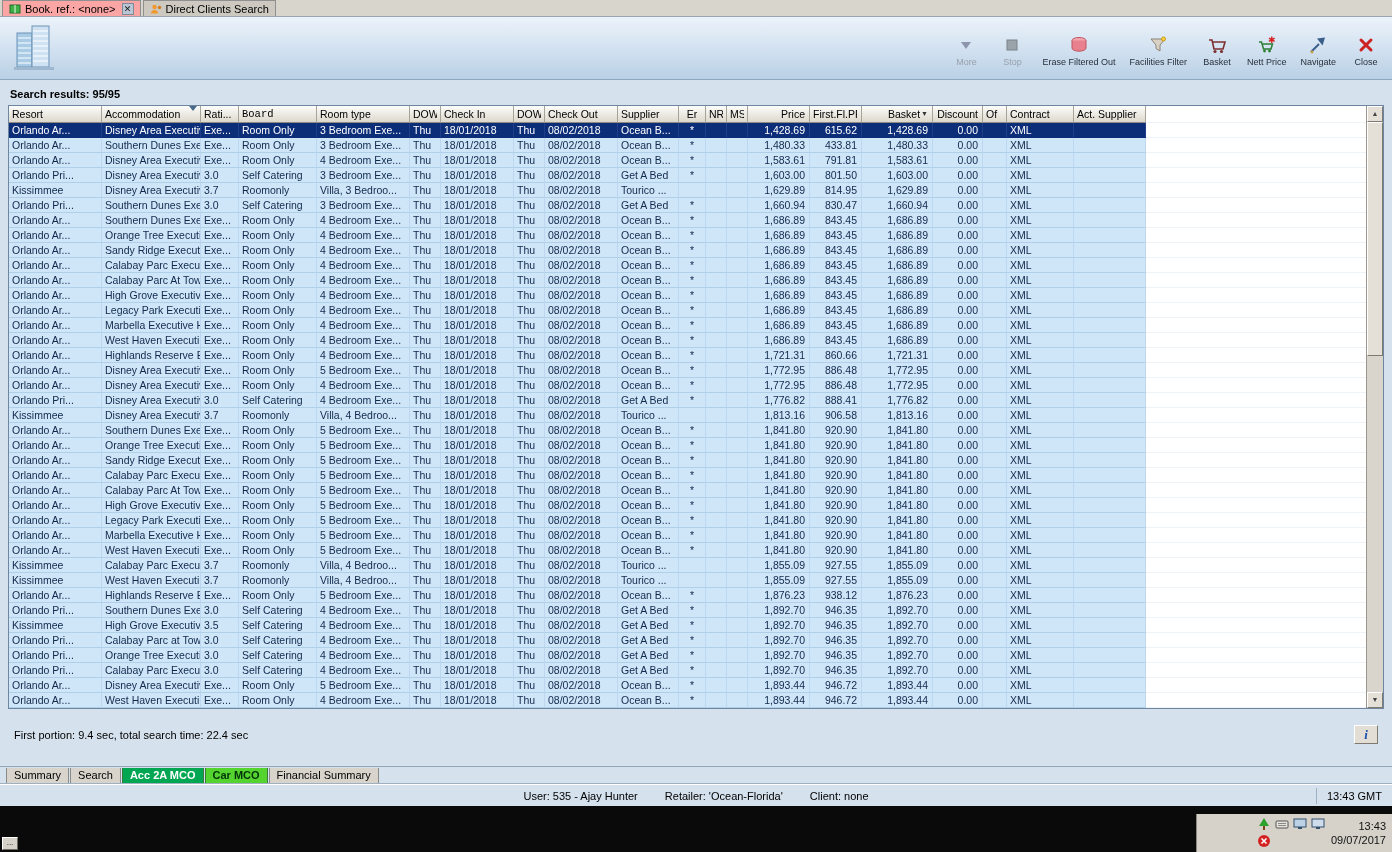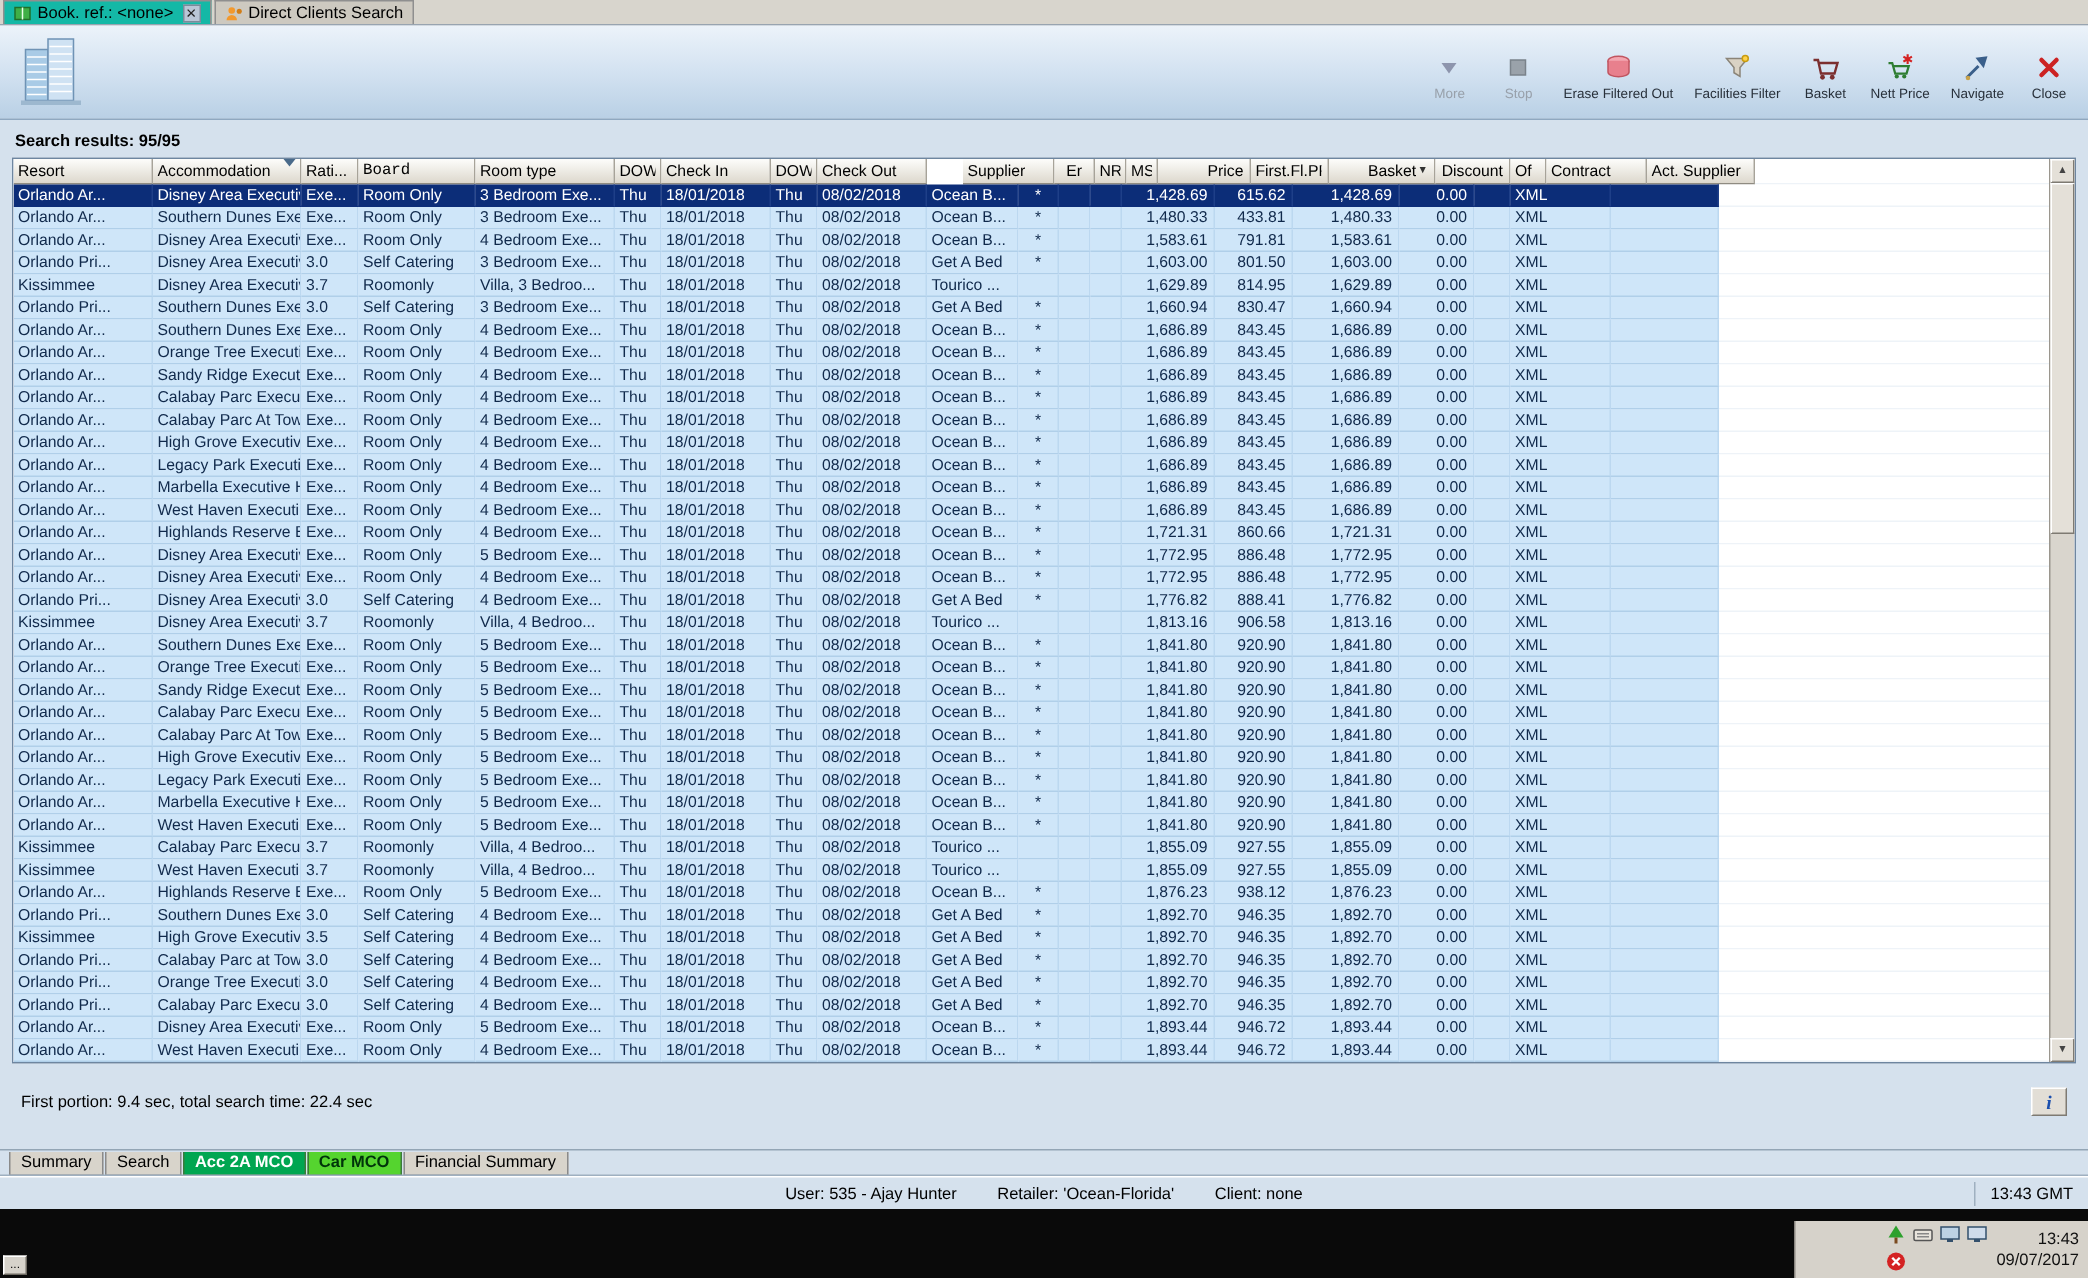--- a/index.html
+++ b/index.html
@@ -4,21 +4,21 @@
 <style>
   *{margin:0;padding:0;box-sizing:border-box}
   html,body{width:1392px;height:852px;overflow:hidden}
   body{font-family:"Liberation Sans","DejaVu Sans",sans-serif;font-size:11px;background:#000;color:#000}
   .screen{position:relative;width:1392px;height:852px;background:#0a0a0a}
   .app{position:absolute;left:0;top:0;width:1392px;height:806px;background:#d5e1ed;display:flex;flex-direction:column;overflow:hidden}
 
   
   .tabbar{height:17px;background:#d8d5cd;display:flex;align-items:flex-end;gap:2px;padding-left:2px;border-bottom:1px solid #98a4b0;flex:none}
   .wtab{display:flex;align-items:center;gap:4px;height:16px;padding:0 6px;background:#cdc9c0;border:1px solid #8f8f8f;border-bottom:none;font-size:11px;white-space:nowrap;cursor:default}
-  .wtab.active{background:#14b8a6}
+  .wtab.active{background:#fca5a5}
   .tabclose{display:inline-block;width:12px;height:12px;line-height:11px;text-align:center;font-size:9px;color:#222;background:#b9c6d6;border:1px solid #7c8a9a;margin-left:2px}
   .tabicon svg{display:block}
 
   
   .header{height:63px;flex:none;background:linear-gradient(180deg,#ecf3fa 0%,#d3e2f1 50%,#b9d0e5 100%);border-bottom:1px solid #8fa8c0;display:flex;justify-content:space-between;align-items:center;padding:0 10px 0 14px}
   .hleft{display:flex;align-items:center;gap:12px}
   .titles .t1{font-size:15px;color:#14406f;letter-spacing:.2px}
   .titles .t2{font-size:14px;color:#14406f;margin-top:2px}
   .toolbar{display:flex;align-items:flex-start;gap:14px;padding-top:6px}
   .tbtn{display:flex;flex-direction:column;align-items:center;gap:2px;min-width:32px;font-size:9px;color:#28303a;cursor:pointer;text-align:center;line-height:10px}
@@ -231,21 +231,21 @@
               </div>
               <div class="gcell hcell" style="width: 73px;">
                 <span class="hlabel">Check In</span>
               </div>
               <div class="gcell hcell" style="width: 31px;">
                 <span class="hlabel">DOW</span>
               </div>
               <div class="gcell hcell" style="width: 73px;">
                 <span class="hlabel">Check Out</span>
               </div>
-              <div class="gcell hcell" style="width: 61px; margin-left: 24px;">
+              <div class="gcell hcell" style="width: 61px;">
                 <span class="hlabel">Supplier</span>
               </div>
               <div class="gcell hcell center" style="width: 27px;">
                 <span class="hlabel">Er</span>
               </div>
               <div class="gcell hcell" style="width: 21px;">
                 <span class="hlabel">NR</span>
               </div>
               <div class="gcell hcell" style="width: 21px;">
                 <span class="hlabel">MS</span>

